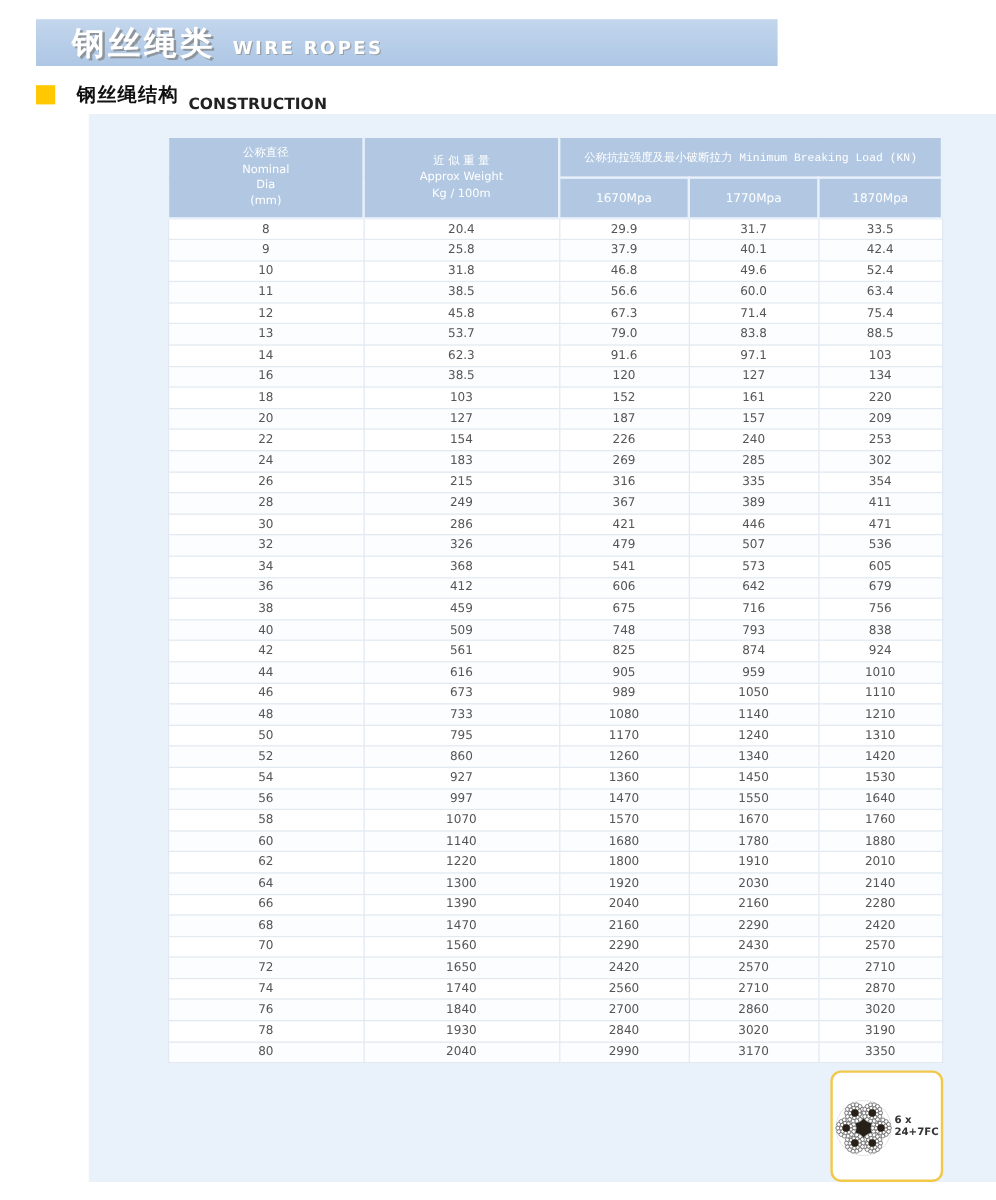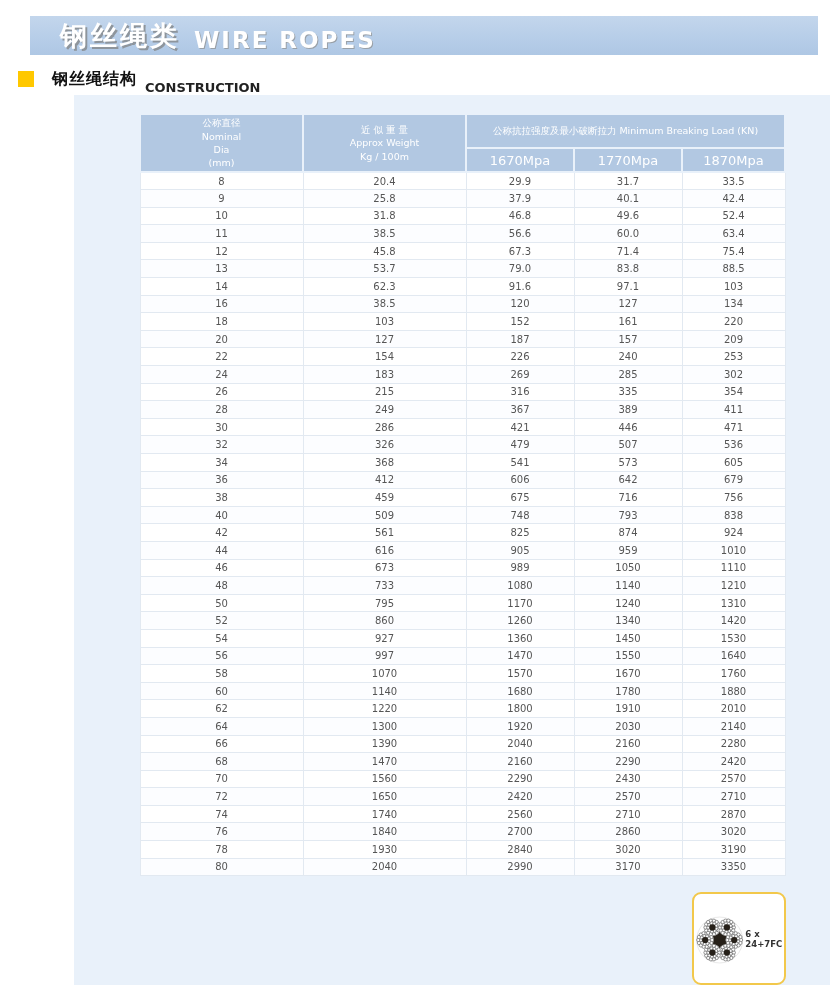--- a/index.html
+++ b/index.html
@@ -1,45 +1,45 @@
 <!DOCTYPE html>
 <html><head>
 <meta charset="utf-8">
 <style>
   * { margin:0; padding:0; box-sizing:border-box; }
   html,body { width:830px; height:1000px; background:#ffffff;
     font-family:"DejaVu Sans","Liberation Sans",sans-serif; }
   .page { position:relative; width:830px; height:1000px; overflow:hidden; }
 
   
-  .banner { position:absolute; left:30px; top:16px; width:788px; height:39px;
+  .banner { position:absolute; left:30px; top:16px; width:618px; height:39px;
     background:linear-gradient(180deg,#c3d6ec 0%,#b6cde8 60%,#aec7e4 100%);
     display:flex; align-items:center; padding-left:30px; }
   .banner-zh { font-size:27px; font-weight:bold; color:#ffffff; letter-spacing:3px;
     text-shadow:2px 2px 0 #8e959c; }
-  .banner-en { font-size:23px; font-weight:bold; color:#ffffff; letter-spacing:2px;
+  .banner-en { font-size:15px; font-weight:bold; color:#ffffff; letter-spacing:2px;
     margin-left:14px; margin-top:8px; text-shadow:1px 1px 0 #9aa1a8; }
 
   
-  .section { position:absolute; left:18px; top:63px; display:flex; align-items:center; }
+  .section { position:absolute; left:30px; top:63px; display:flex; align-items:center; }
   .bullet { width:16px; height:16px; background:#ffc800; margin-right:18px; }
   .section-zh { font-size:16px; font-weight:bold; color:#111111; letter-spacing:1px; }
   .section-en { font-size:13px; font-weight:bold; color:#222222; margin-left:8px; margin-top:17px; }
 
   
   .panel { position:absolute; left:30px; top:95px; width:782px; height:890px;
     background:#e9f1fa;margin-left:44px; }
 
   
   table.spec { position:absolute; left:65px; top:18px; width:645px;
     border-collapse:collapse; table-layout:fixed; }
   table.spec th { background:#b2c8e2; color:#ffffff; font-weight:normal;
     border:2px solid #e9f1fa; text-align:center; vertical-align:middle; }
-  th.group-hd { font-size:9.5px; height:34px; }
-  th.grade-hd { font-size:13px; height:24px; }
+  th.group-hd { font-size:9.5px; height:34px;font-family:Liberation Mono, monospace; }
+  th.grade-hd { font-size:10px; height:34px; }
   th.side-hd { font-size:9.5px; line-height:1.4; }
   table.spec td { background:#ffffff; color:#555555; font-size:10px; text-align:center;
     height:17.6px; border:1px solid #e2e9f1; border-left:1px solid #eef2f7; }
   table.spec td:first-child { border-left:1px solid #e2e9f1; }
   table.spec tbody tr:nth-child(even) td { background:#fcfdff; }
 
   
   .usage { position:absolute; left:65px; top:796px; font-size:11px; color:#4a4a4a;
     letter-spacing:1px; }
 

